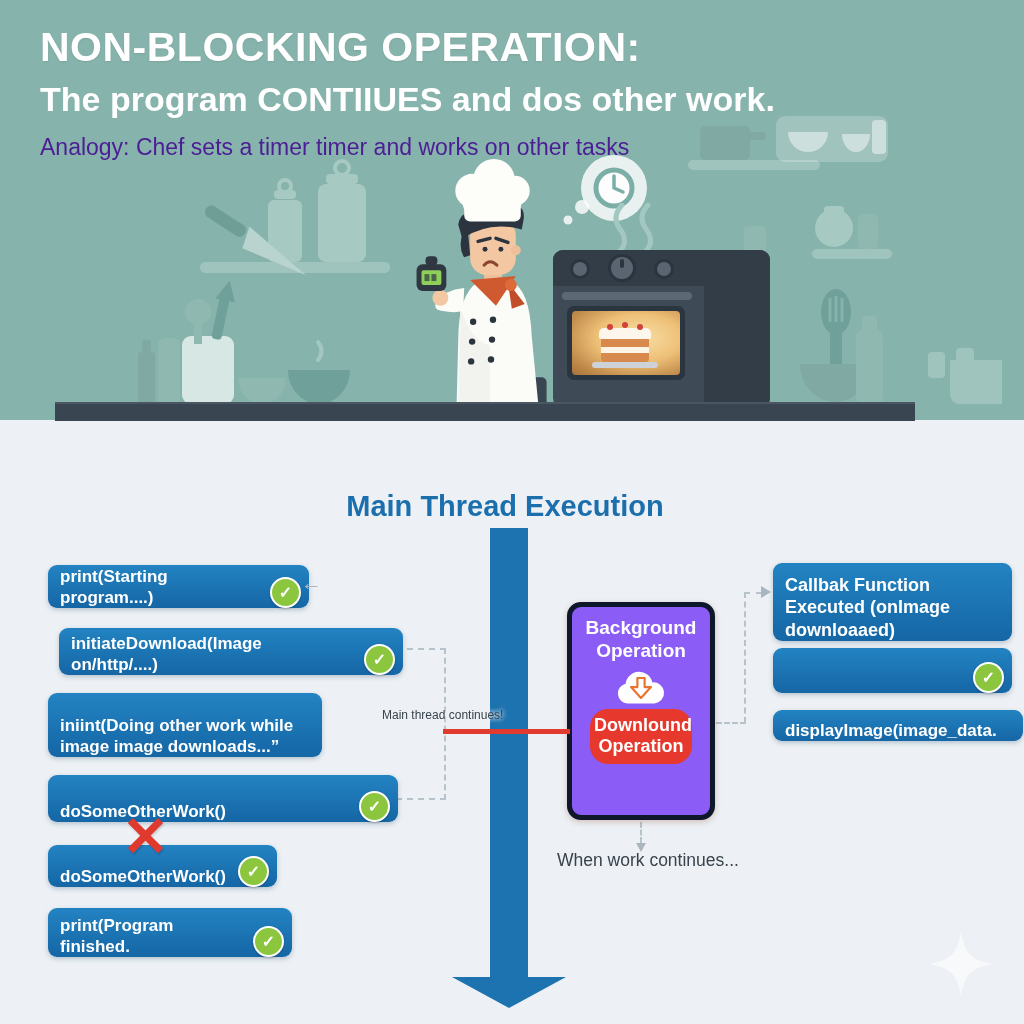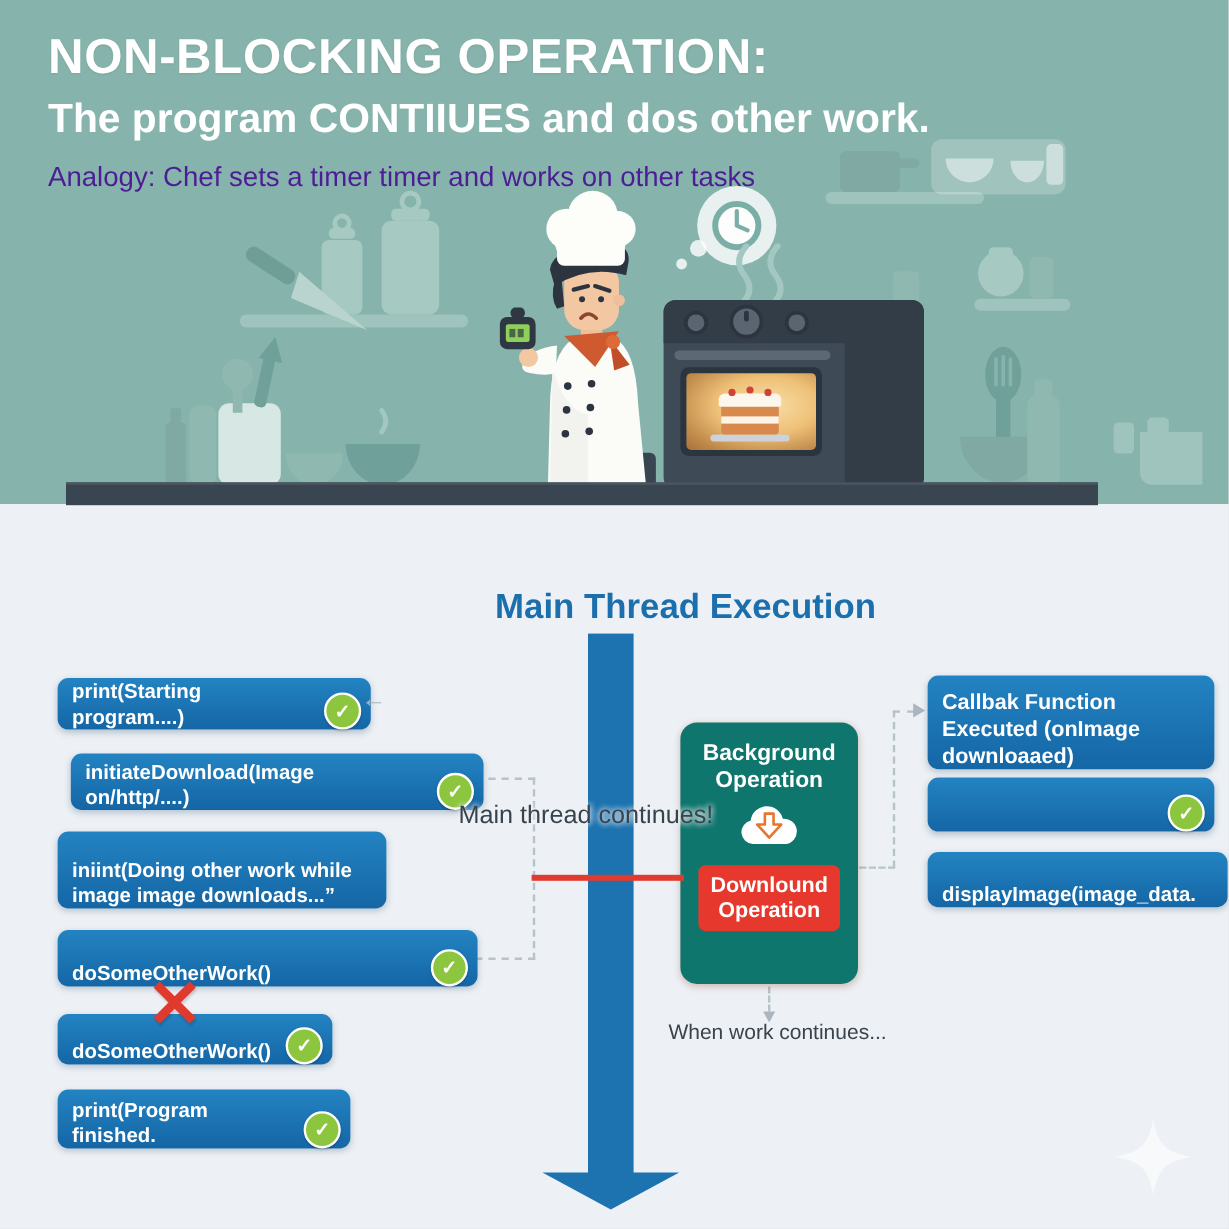--- a/index.html
+++ b/index.html
@@ -30,66 +30,66 @@
   .handle{position:absolute;left:9px;top:42px;width:130px;height:8px;background:#5d6874;border-radius:4px;}
   .window{position:absolute;left:14px;top:56px;width:118px;height:74px;background:#2b3540;border-radius:7px;padding:5px;box-sizing:border-box;}
   .glass{position:relative;width:100%;height:100%;border-radius:4px;overflow:hidden;
          background:radial-gradient(ellipse at 62% 42%, #f8e0a8 0%, #eec077 45%, #c08a4a 80%, #a8713c 100%);}
   .plate{position:absolute;left:20px;bottom:7px;width:66px;height:6px;background:#ccd2d7;border-radius:3px;}
   .cake{position:absolute;left:29px;bottom:13px;width:48px;height:27px;background:#d8894e;border-radius:3px;}
   .cake .band{position:absolute;left:0;top:12px;width:100%;height:6px;background:#fdf4e6;}
   .cake .frost{position:absolute;left:-2px;top:-7px;width:52px;height:11px;background:#fdf6ec;border-radius:5px 5px 2px 2px;}
   .berry{position:absolute;top:-11px;width:6px;height:6px;border-radius:50%;background:#d0433a;}
   
-  .sec-title{position:absolute;left:280px;top:490px;width:450px;text-align:right;
+  .sec-title{position:absolute;left:280px;top:490px;width:450px;text-align:center;
              font-size:29px;font-weight:800;color:#1c6fad;z-index:2;}
   #thread-bar{position:absolute;left:490px;top:528px;width:38px;height:450px;background:#1d72b0;z-index:1;}
   #thread-arrow{position:absolute;left:452px;top:977px;width:0;height:0;z-index:1;
            border-left:57px solid transparent;border-right:57px solid transparent;border-top:31px solid #1d72b0;}
   .codebox{position:absolute;background:linear-gradient(180deg,#2383c2,#1566a5);border-radius:9px;
            display:flex;align-items:flex-end;box-shadow:0 2px 5px rgba(20,60,100,.25);z-index:3;box-sizing:border-box;}
   .codebox .txt{padding:0 12px;font-size:17px;font-weight:700;color:#ffffff;line-height:1.25;}
   .check{width:27px;height:27px;border-radius:50%;background:#8cc63e;border:2px solid #ffffff;
          color:#fff;font-size:16px;font-weight:700;display:flex;align-items:center;justify-content:center;
          flex:0 0 auto;margin-left:auto;margin-right:8px;box-shadow:0 1px 2px rgba(0,0,0,.25);}
   .lb1{left:48px;top:565px;width:261px;height:43px;}
   .lb2{left:48px;top:628px;width:344px;height:47px;margin-left:11px;}
   .lb3{left:48px;top:693px;width:274px;height:64px;}
   .lb4{left:48px;top:775px;width:350px;height:47px;}
   .lb5{left:48px;top:845px;width:229px;height:42px;}
   .lb6{left:48px;top:908px;width:244px;height:49px;}
   .rb1{left:773px;top:563px;width:239px;height:78px;}
   .rb1 .txt{font-size:18px;}
   .rb2{left:773px;top:648px;width:239px;height:45px;}
-  .rb3{left:773px;top:710px;width:250px;height:46px;gap:48px;}
+  .rb3{left:773px;top:710px;width:250px;height:31px;gap:48px;}
   .note{position:absolute;color:#39434d;z-index:6;}
   .n-startsio{left:331px;top:566px;width:134px;font-size:16.5px;line-height:1.22;}
-  .n-continues{left:382px;top:668px;font-size:21px;text-shadow:0 0 5px #eef2f5,0 0 5px #eef2f5;white-space:nowrap;}
+  .n-continues{left:382px;top:708px;font-size:12px;text-shadow:0 0 5px #eef2f5,0 0 5px #eef2f5;white-space:nowrap;}
   .n-finished{left:557px;top:850px;font-size:17.5px;white-space:nowrap;}
   .larrow{position:absolute;left:301px;top:571px;color:#a9b6bf;font-size:21px;z-index:4;}
   .dashed{position:absolute;z-index:2;}
   .dash-bracket{left:396px;top:648px;width:48px;height:148px;border:2px dashed #b7c3cb;border-left:none;}
   .dash-h1{left:716px;top:722px;width:30px;border-top:2px dashed #b7c3cb;}
   .dash-v1{left:744px;top:592px;height:131px;border-left:2px dashed #b7c3cb;}
   .dash-h2{left:744px;top:592px;width:18px;border-top:2px dashed #b7c3cb;}
   .dash-v2{left:640px;top:822px;height:21px;border-left:2px dashed #b7c3cb;}
   .arr-right{position:absolute;left:761px;top:586px;width:0;height:0;z-index:2;
              border-top:6px solid transparent;border-bottom:6px solid transparent;border-left:10px solid #a9b6bf;}
   .arr-down{position:absolute;left:636px;top:843px;width:0;height:0;z-index:2;
             border-left:5px solid transparent;border-right:5px solid transparent;border-top:9px solid #a9b6bf;}
   #redline{position:absolute;left:443px;top:729px;width:127px;height:5px;background:#e13b30;z-index:4;}
   .cross{position:absolute;left:122px;top:809px;font-size:56px;line-height:1;font-weight:900;color:#e0392e;
          z-index:7;text-shadow:1px 2px 2px rgba(0,0,0,.15);}
   
-  #bgop{position:absolute;left:567px;top:602px;width:148px;height:218px;background:#0f766e;
-        border:5px solid #0f766e;border-radius:14px;box-sizing:border-box;z-index:3;
+  #bgop{position:absolute;left:567px;top:602px;width:148px;height:218px;background:#8b5cf6;
+        border:5px solid #0f172a;border-radius:14px;box-sizing:border-box;z-index:3;
         box-shadow:0 2px 6px rgba(120,40,10,.25);text-align:center;}
   #bgop .btitle{margin-top:10px;font-size:19px;font-weight:800;color:#fff;line-height:1.2;padding:0 8px;}
   #bgop .cloud{margin:4px auto 0;display:block;}
-  #bgop .inner{margin:12px auto;width:118px;background:#e6382c;border-radius:6px;color:#fff;
+  #bgop .inner{margin:0 auto;width:102px;background:#e6382c;border-radius:18px;color:#fff;
                font-size:18px;font-weight:800;line-height:1.2;padding:6px 4px;box-sizing:border-box;}
   .sparkle{position:absolute;left:925px;top:928px;z-index:2;}
 </style>
 </head>
 <body>
 
 <div id="frame">
 
   <div id="header">
 

